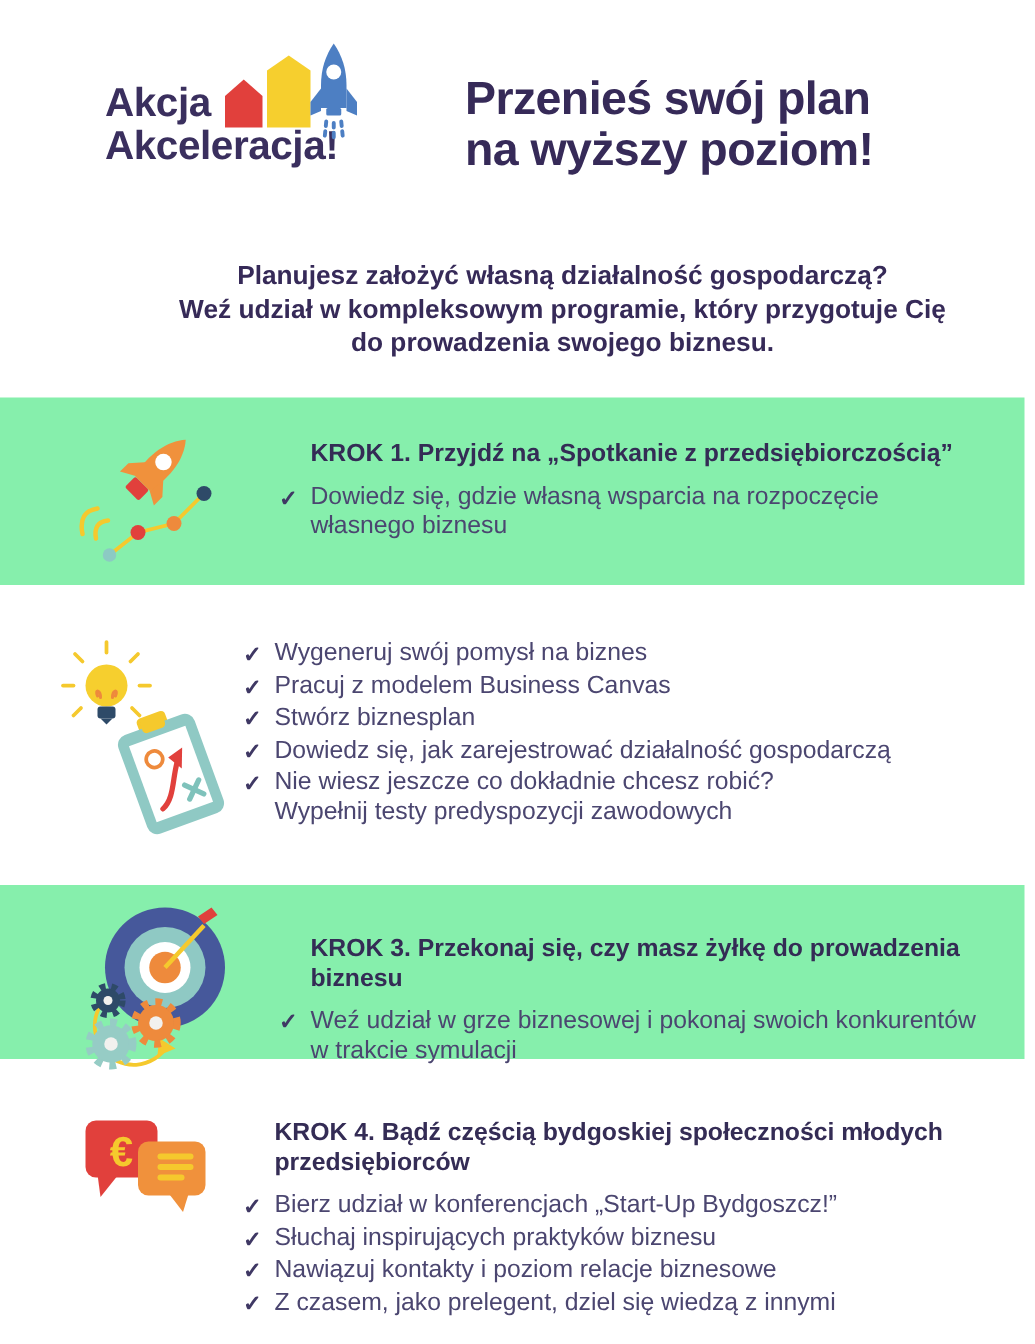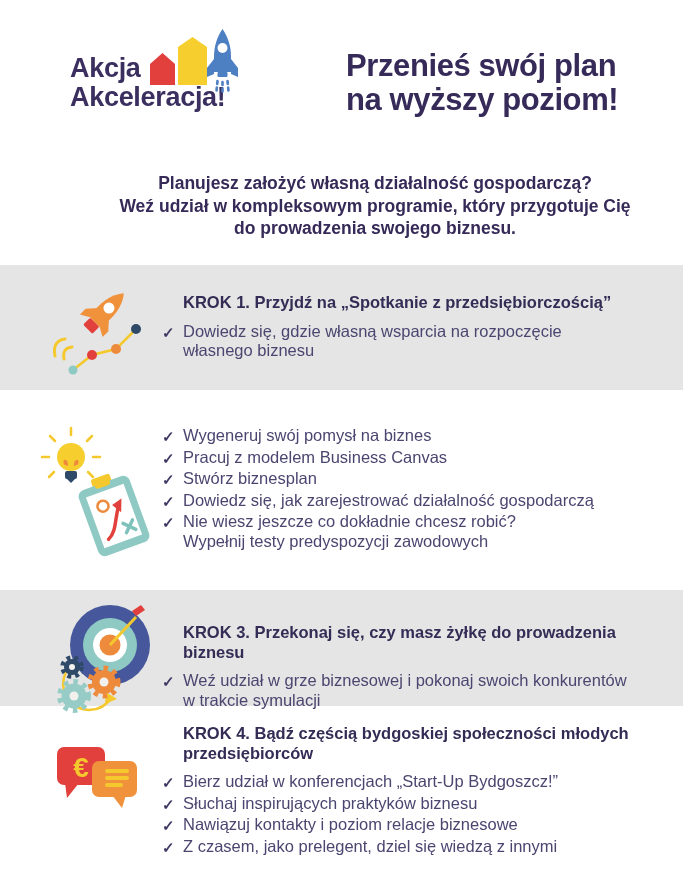--- a/index.html
+++ b/index.html
@@ -13,45 +13,45 @@
   }
   
   .header { position: absolute; top:0; left:0; width:690px; height:265px; }
   .logo-text {
     position:absolute; left:70px; top:54px;
     font-size:27px; font-weight:bold; line-height:29px;
     color:#3a2f5e; letter-spacing:-0.3px; white-space:pre-line;
   }
   .logo-shapes { position:absolute; left:147px; top:27px; }
   .page-title {
-    position:absolute; left:346px; top:49px;
+    position:absolute; left:310px; top:49px;
     font-size:31px; font-weight:bold; line-height:34px;
     color:#362a58; letter-spacing:-0.4px; white-space:pre-line;
   }
   .intro {
     position:absolute; left:0; top:172px; width:690px;
     text-align:center; font-size:17.5px; font-weight:bold;
     line-height:22.5px; color:#362a58; white-space:pre-line;margin-left:30px;
   }
   
   .content { position:absolute; top:265px; left:0; width:690px; }
   .section { display:flex; align-items:flex-start; }
-  .section.gray { background:#e5e5e5; width:683px; }
+  .section.gray { background:#86efac; width:683px;gap:24px; }
   .section.white { width:690px; }
   .s1 { height:125px; }
   .s2 { height:200px; }
   .s3 { height:116px; }
   .s4 { height:166px; }
   .step-icon { position:relative; width:162px; height:100%; flex:none; }
   .step-icon svg { position:absolute; }
   .step-body { flex:1; padding-right:14px; }
   .s1 .step-body { padding-top:28px; }
   .s2 .step-body { padding-top:27px; }
   .s3 .step-body { padding-top:33px; }
-  .s4 .step-body { padding-top:18px; }
+  .s4 .step-body { padding-top:28px;margin-top:12px; }
   .step-heading {
     margin-left:21px; font-size:16.5px; font-weight:bold;
     line-height:19.5px; color:#342c55; white-space:pre-line;
   }
   .step-list { list-style:none; margin-top:9px; }
   .step-item { display:flex; font-size:16.5px; line-height:19.5px; color:#4b4670; margin-bottom:1px; }
   .check { width:21px; flex:none; font-weight:bold; color:#3f3864; font-size:15px; padding-top:1px; }
   .item-text { white-space:pre-line; }
 </style>
 </head>

